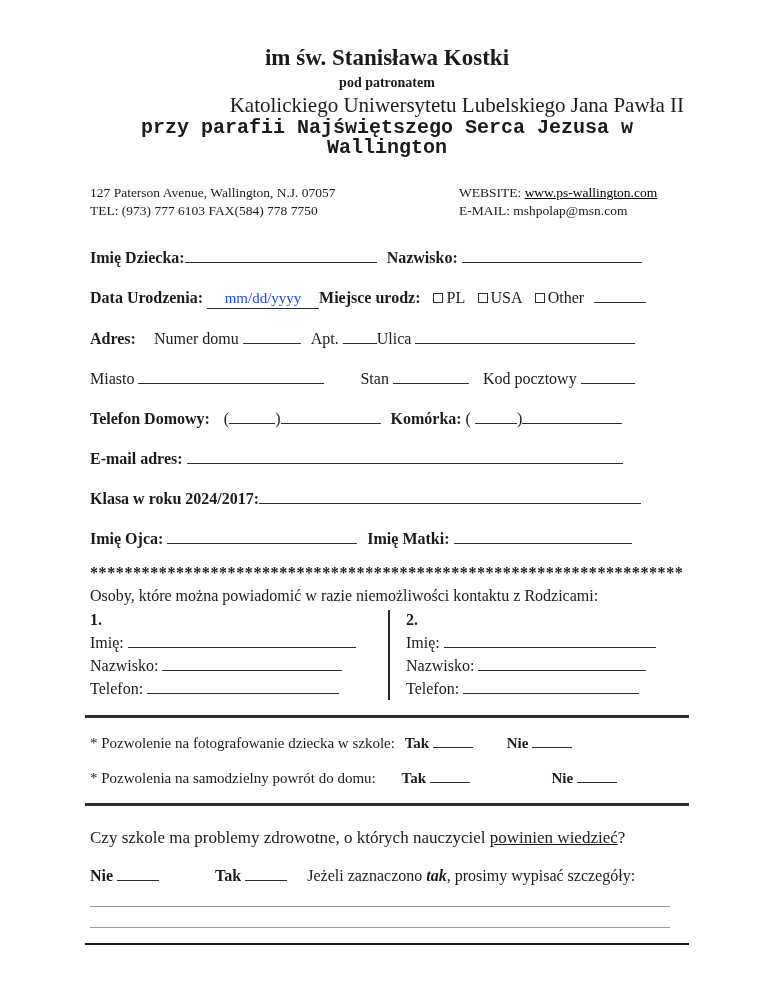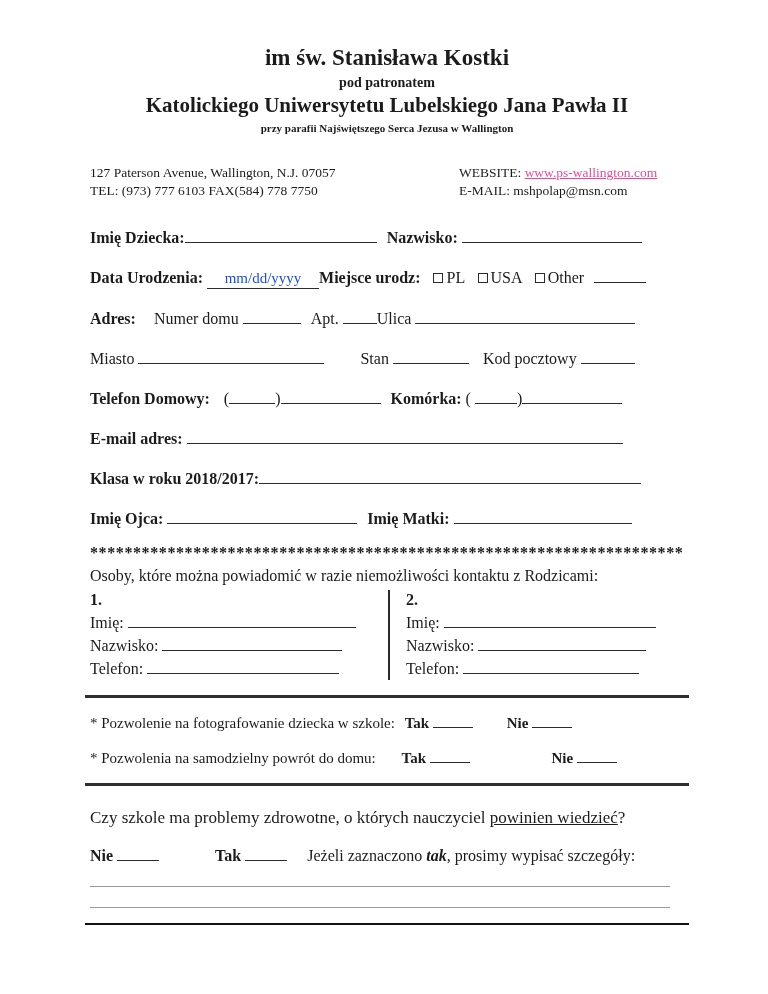--- a/index.html
+++ b/index.html
@@ -6,26 +6,26 @@
   body {
     width:768px; height:994px; overflow:hidden;
     font-family:"Liberation Serif", serif;
     color:#1b1b1b;
   }
   .page { box-sizing:border-box; width:768px; height:994px; padding:44px 84px 0 90px; overflow:hidden; }
 
   
   .h1 { font-size:23px; font-weight:bold; text-align:center; line-height:28px; }
   .hpat { font-size:14px; font-weight:bold; text-align:center; line-height:18px; margin-top:2px; }
-  .h3 { font-size:21px; font-weight:bold; text-align:center; line-height:26px; }
-  .h4 { font-size:11px; font-weight:bold; text-align:center; line-height:20px; }
+  .h3 { font-size:21px; font-weight:normal; text-align:right; line-height:26px; }
+  .h4 { font-size:20px; font-weight:bold; text-align:center; line-height:20px;font-family:Liberation Mono, monospace; }
 
   .contact { display:flex; justify-content:space-between; margin-top:26px; font-size:13.5px; line-height:18px;gap:48px; }
   .contact .c-right { min-width:225px; }
-  .url { color:#ec4899; text-decoration:underline; cursor:pointer; }
+  .url { color:#000000; text-decoration:underline; cursor:pointer; }
 
   
   .row { margin:20px 0 0 0; font-size:16px; line-height:20px; white-space:nowrap; }
   .b { font-weight:bold; }
   .blank {
     display:inline-block; height:0.85em; border-bottom:1.4px solid #2b2b2b;
     vertical-align:baseline;
   }
   .ph { height:auto; text-align:center; color:#1d4ed8; font-size:15px; }
   .ml6 { margin-left:6px; } .ml10 { margin-left:10px; } .ml14 { margin-left:14px; }
@@ -105,21 +105,21 @@
     <span class="ml10">(</span><span class="blank" style="width:46px;"></span><span>)</span><span class="blank" style="width:100px;"></span>
     <span class="b ml6">Komórka:</span>
     <span>(</span> <span class="blank" style="width:42px;"></span><span>)</span><span class="blank" style="width:100px;"></span>
   </p>
 
   <p class="row">
     <span class="b">E-mail adres:</span> <span class="blank" style="width:436px;"></span>
   </p>
 
   <p class="row">
-    <span class="b">Klasa w roku 2018/2017:</span><span class="blank" style="width:382px;"></span>
+    <span class="b">Klasa w roku 2024/2017:</span><span class="blank" style="width:382px;"></span>
   </p>
 
   <p class="row">
     <span class="b">Imię Ojca:</span> <span class="blank" style="width:190px;"></span>
     <span class="b ml6">Imię Matki:</span> <span class="blank" style="width:178px;"></span>
   </p>
 
   <div class="stars">**********************************************************************</div>
 
   <div class="sec-head">Osoby, które można powiadomić w razie niemożliwości kontaktu z Rodzicami:</div>

